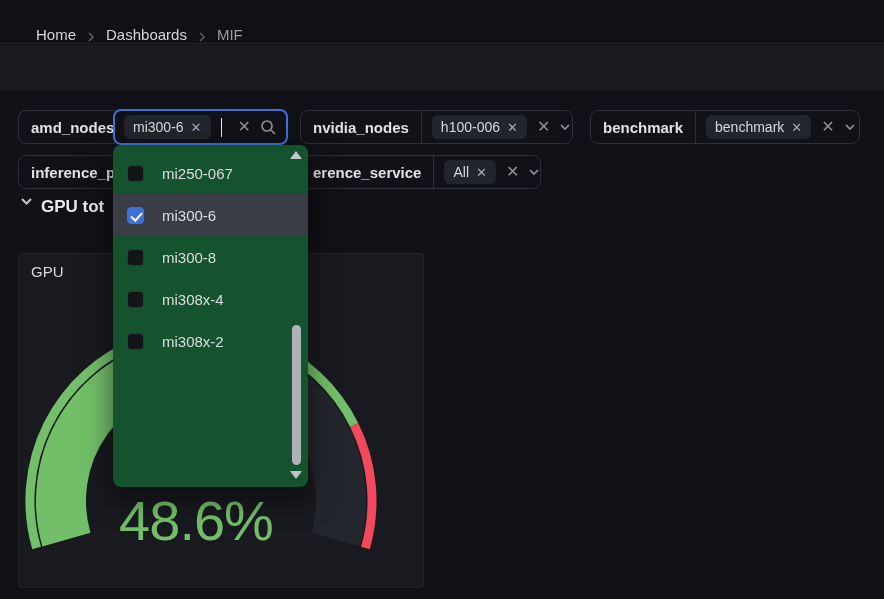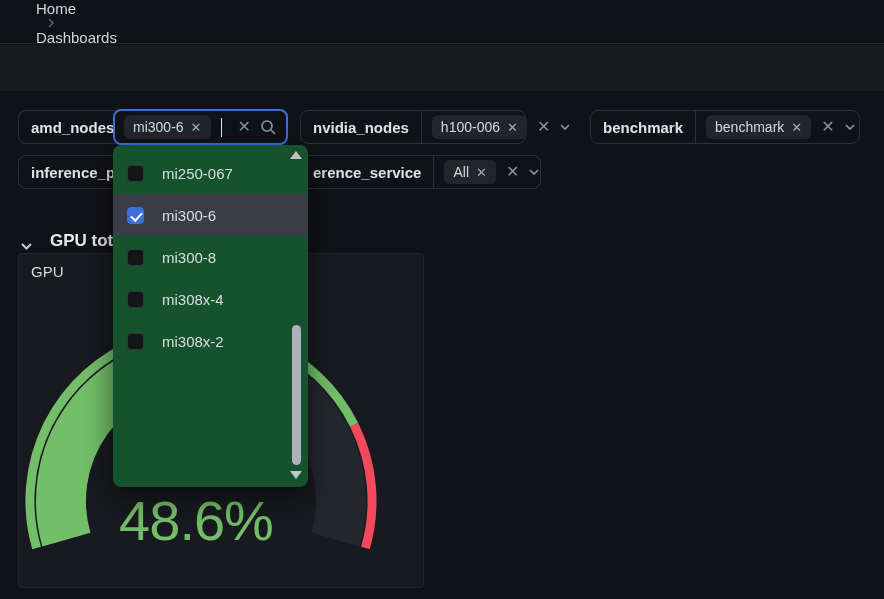--- a/index.html
+++ b/index.html
@@ -7,21 +7,21 @@
   body {
     background:#111217;
     font-family:"Liberation Sans", sans-serif;
     color:#d5d6d9;
     position:relative;
   }
   
   .topnav {
     position:absolute; left:0; top:0; width:884px; height:44px;
     background:#101116; border-bottom:1px solid #222428;
-    display:flex; align-items:flex-start; padding-left:36px;flex-direction:column;
+    display:flex; align-items:flex-end; padding-left:36px;
   }
   .crumb { font-size:15px; font-weight:500; color:#d5d6d9; cursor:pointer; }
   .crumb.current { color:#9a9da3; font-weight:400; }
   .crumb-sep { margin:0 11px; color:#5a5d63; display:flex; align-items:center; }
   .subband {
     position:absolute; left:0; top:45px; width:884px; height:46px;
     background:#1a1b1f;
   }
   
   .fbox {
@@ -54,22 +54,22 @@
   .cursorbar { width:1.5px; height:19px; background:#e8e9eb; }
   
   .labelonly {
     position:absolute; left:18px; top:110px; width:97px; height:34px;
     border:1px solid #2d3036; border-right:none; border-radius:8px 0 0 8px;
     display:flex; align-items:center; padding:8px 12px;
     font-size:15px; font-weight:600; color:#e0e1e4; white-space:nowrap;
   }
   
   .section-header {
-    position:absolute; left:20px; top:225px; height:26px;
-    display:flex; align-items:flex-end; gap:17px; cursor:pointer;
+    position:absolute; left:20px; top:197px; height:26px;
+    display:flex; align-items:flex-start; gap:8px; cursor:pointer;
   }
   .section-title { font-size:17px; font-weight:700; color:#e9eaec; white-space:nowrap; }
   
   .panel {
     position:absolute; left:18px; top:253px; width:406px; height:335px;
     background:#181a1f; border:1px solid #23252b; border-radius:4px;
   }
   .panel-title {
     position:absolute; left:12px; top:9px; font-size:15px; font-weight:500; color:#d8d9da;
   }
@@ -143,21 +143,21 @@
   <span class="cursorbar"></span>
   <span class="icongroup">
     <span class="xicon">✕</span>
     <svg class="glyph" width="17" height="17" viewBox="0 0 17 17">
       <circle cx="7" cy="7" r="5" fill="none" stroke="#8e9197" stroke-width="1.7"></circle>
       <line x1="11" y1="11" x2="15" y2="15" stroke="#8e9197" stroke-width="1.7"></line>
     </svg>
   </span>
 </div>
 
-<div class="fbox" style="left:300px; top:110px; width:226px;">
+<div class="fbox" style="left:300px; top:110px; width:273px;">
   <div class="flabel">nvidia_nodes</div>
   <div class="fvalues">
     <span class="chip">
       <span>h100-006</span>
       <span class="x">✕</span>
     </span>
     <span class="icongroup">
       <span class="xicon">✕</span>
       <svg class="glyph" width="12" height="8" viewBox="0 0 12 8">
           <polyline points="2,2 6,6 10,2" fill="none" stroke="#8e9197" stroke-width="1.7"></polyline>

